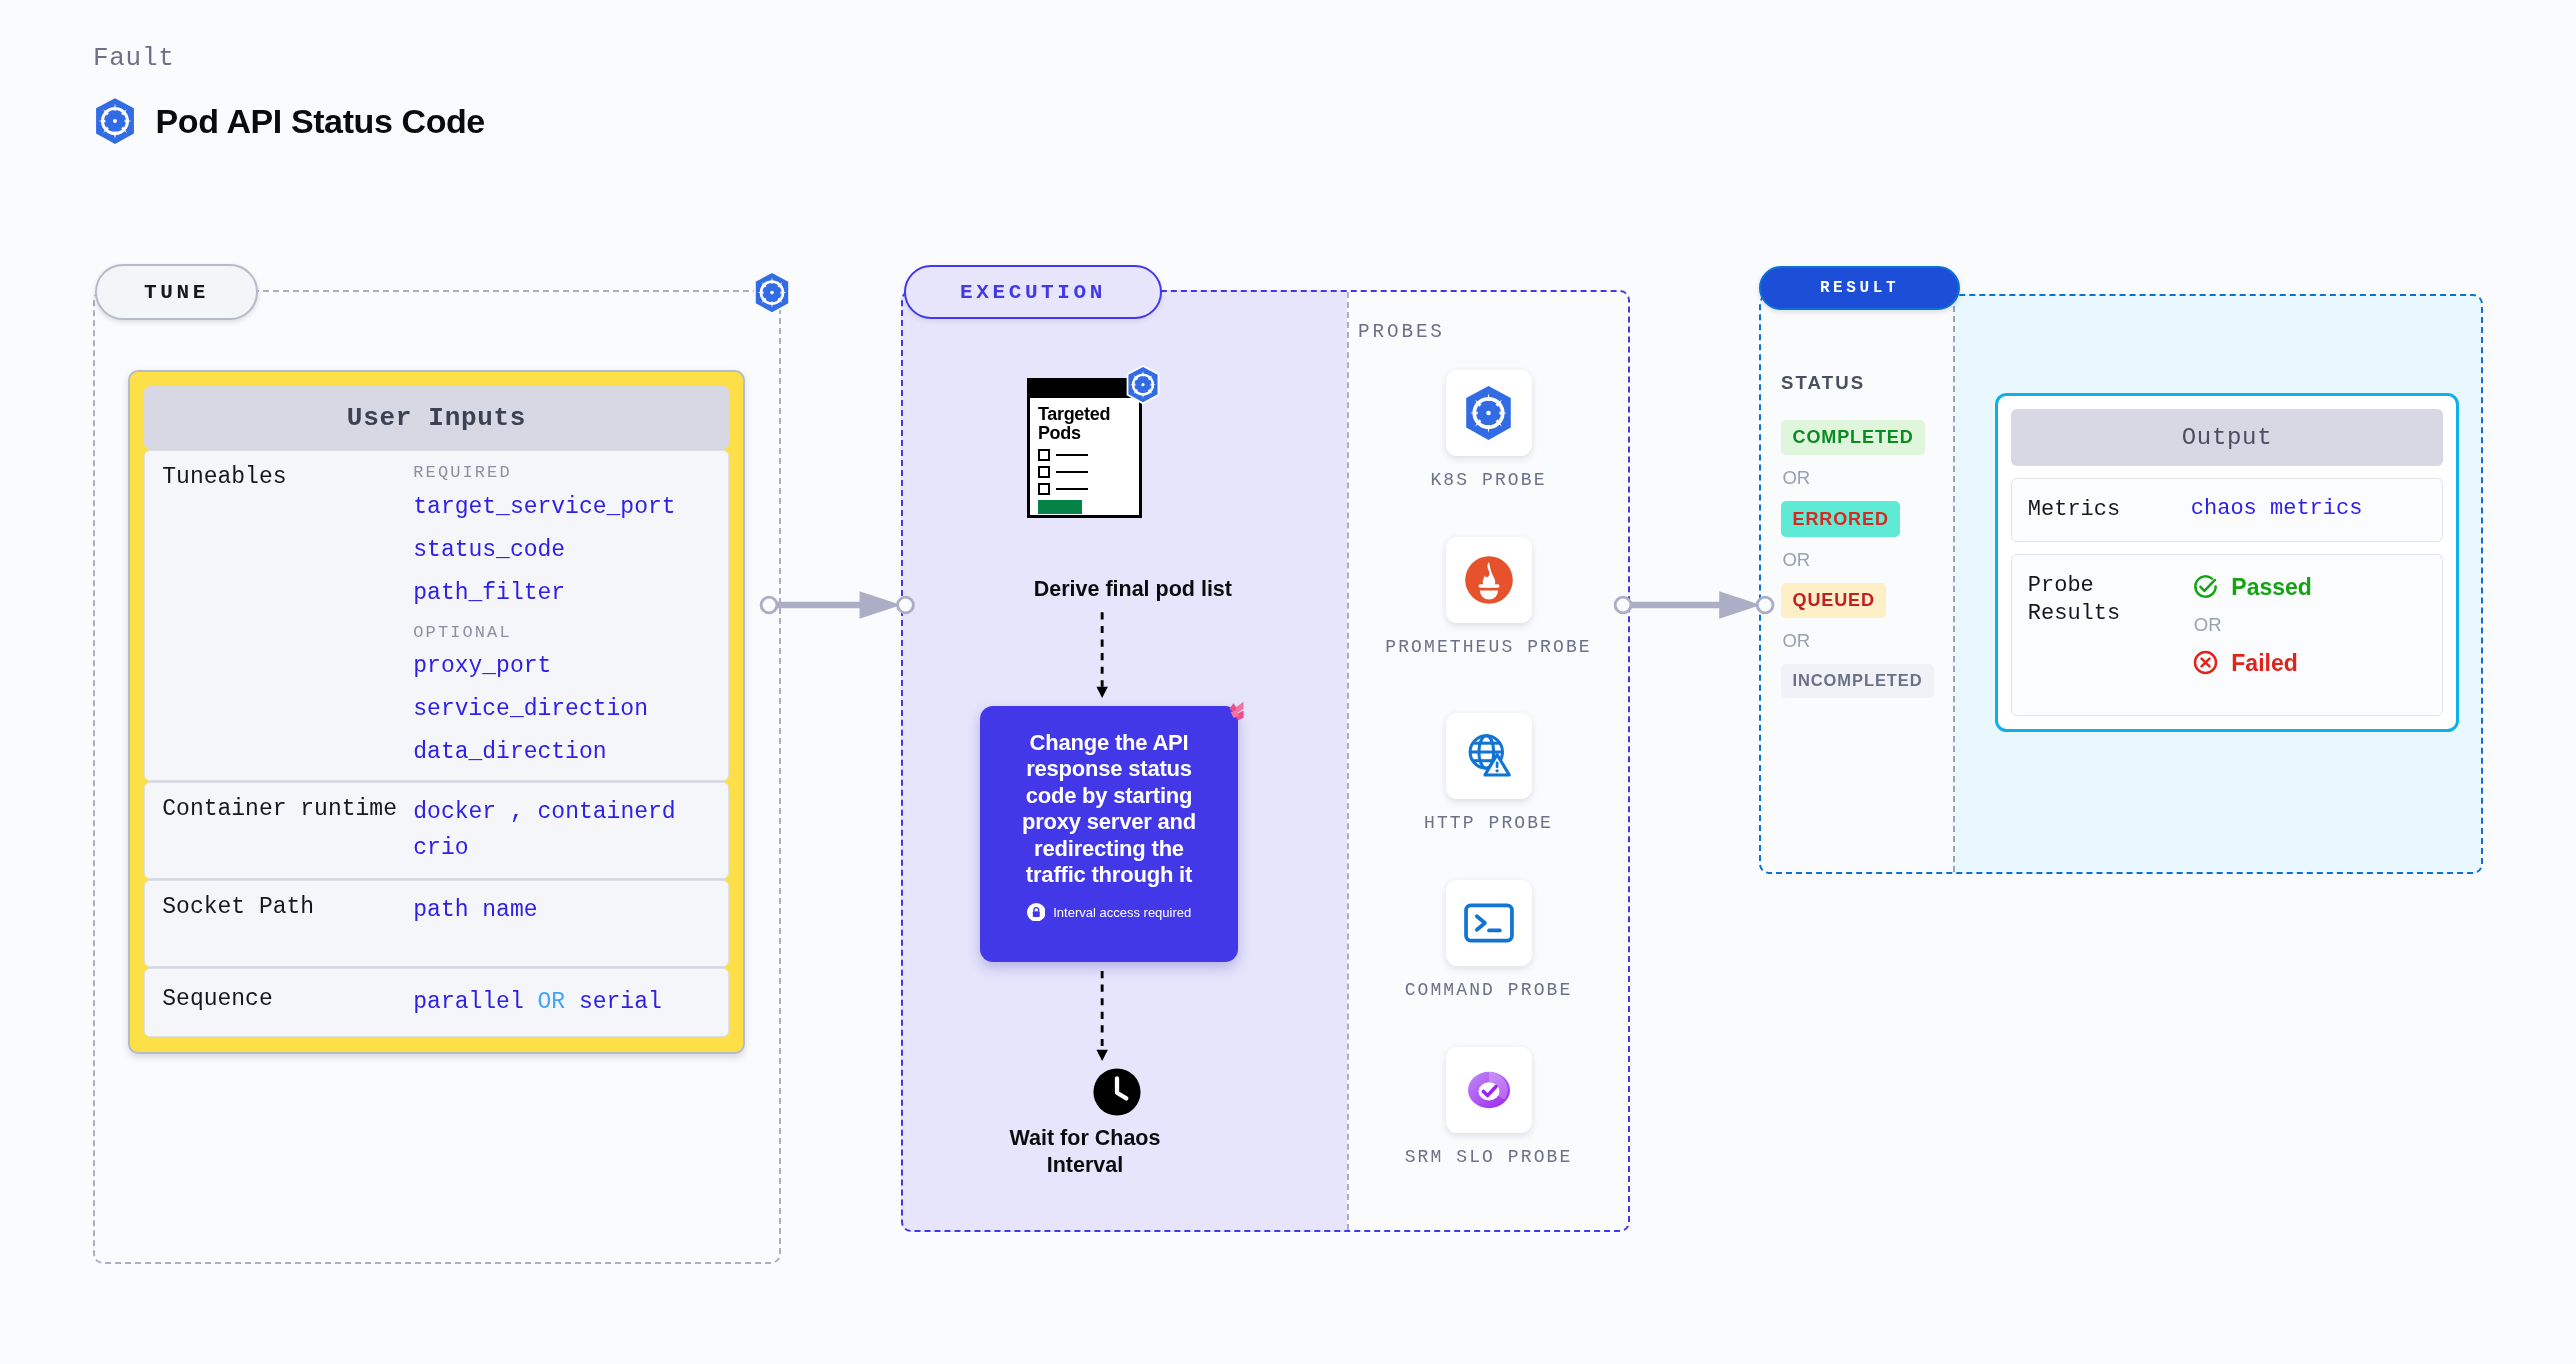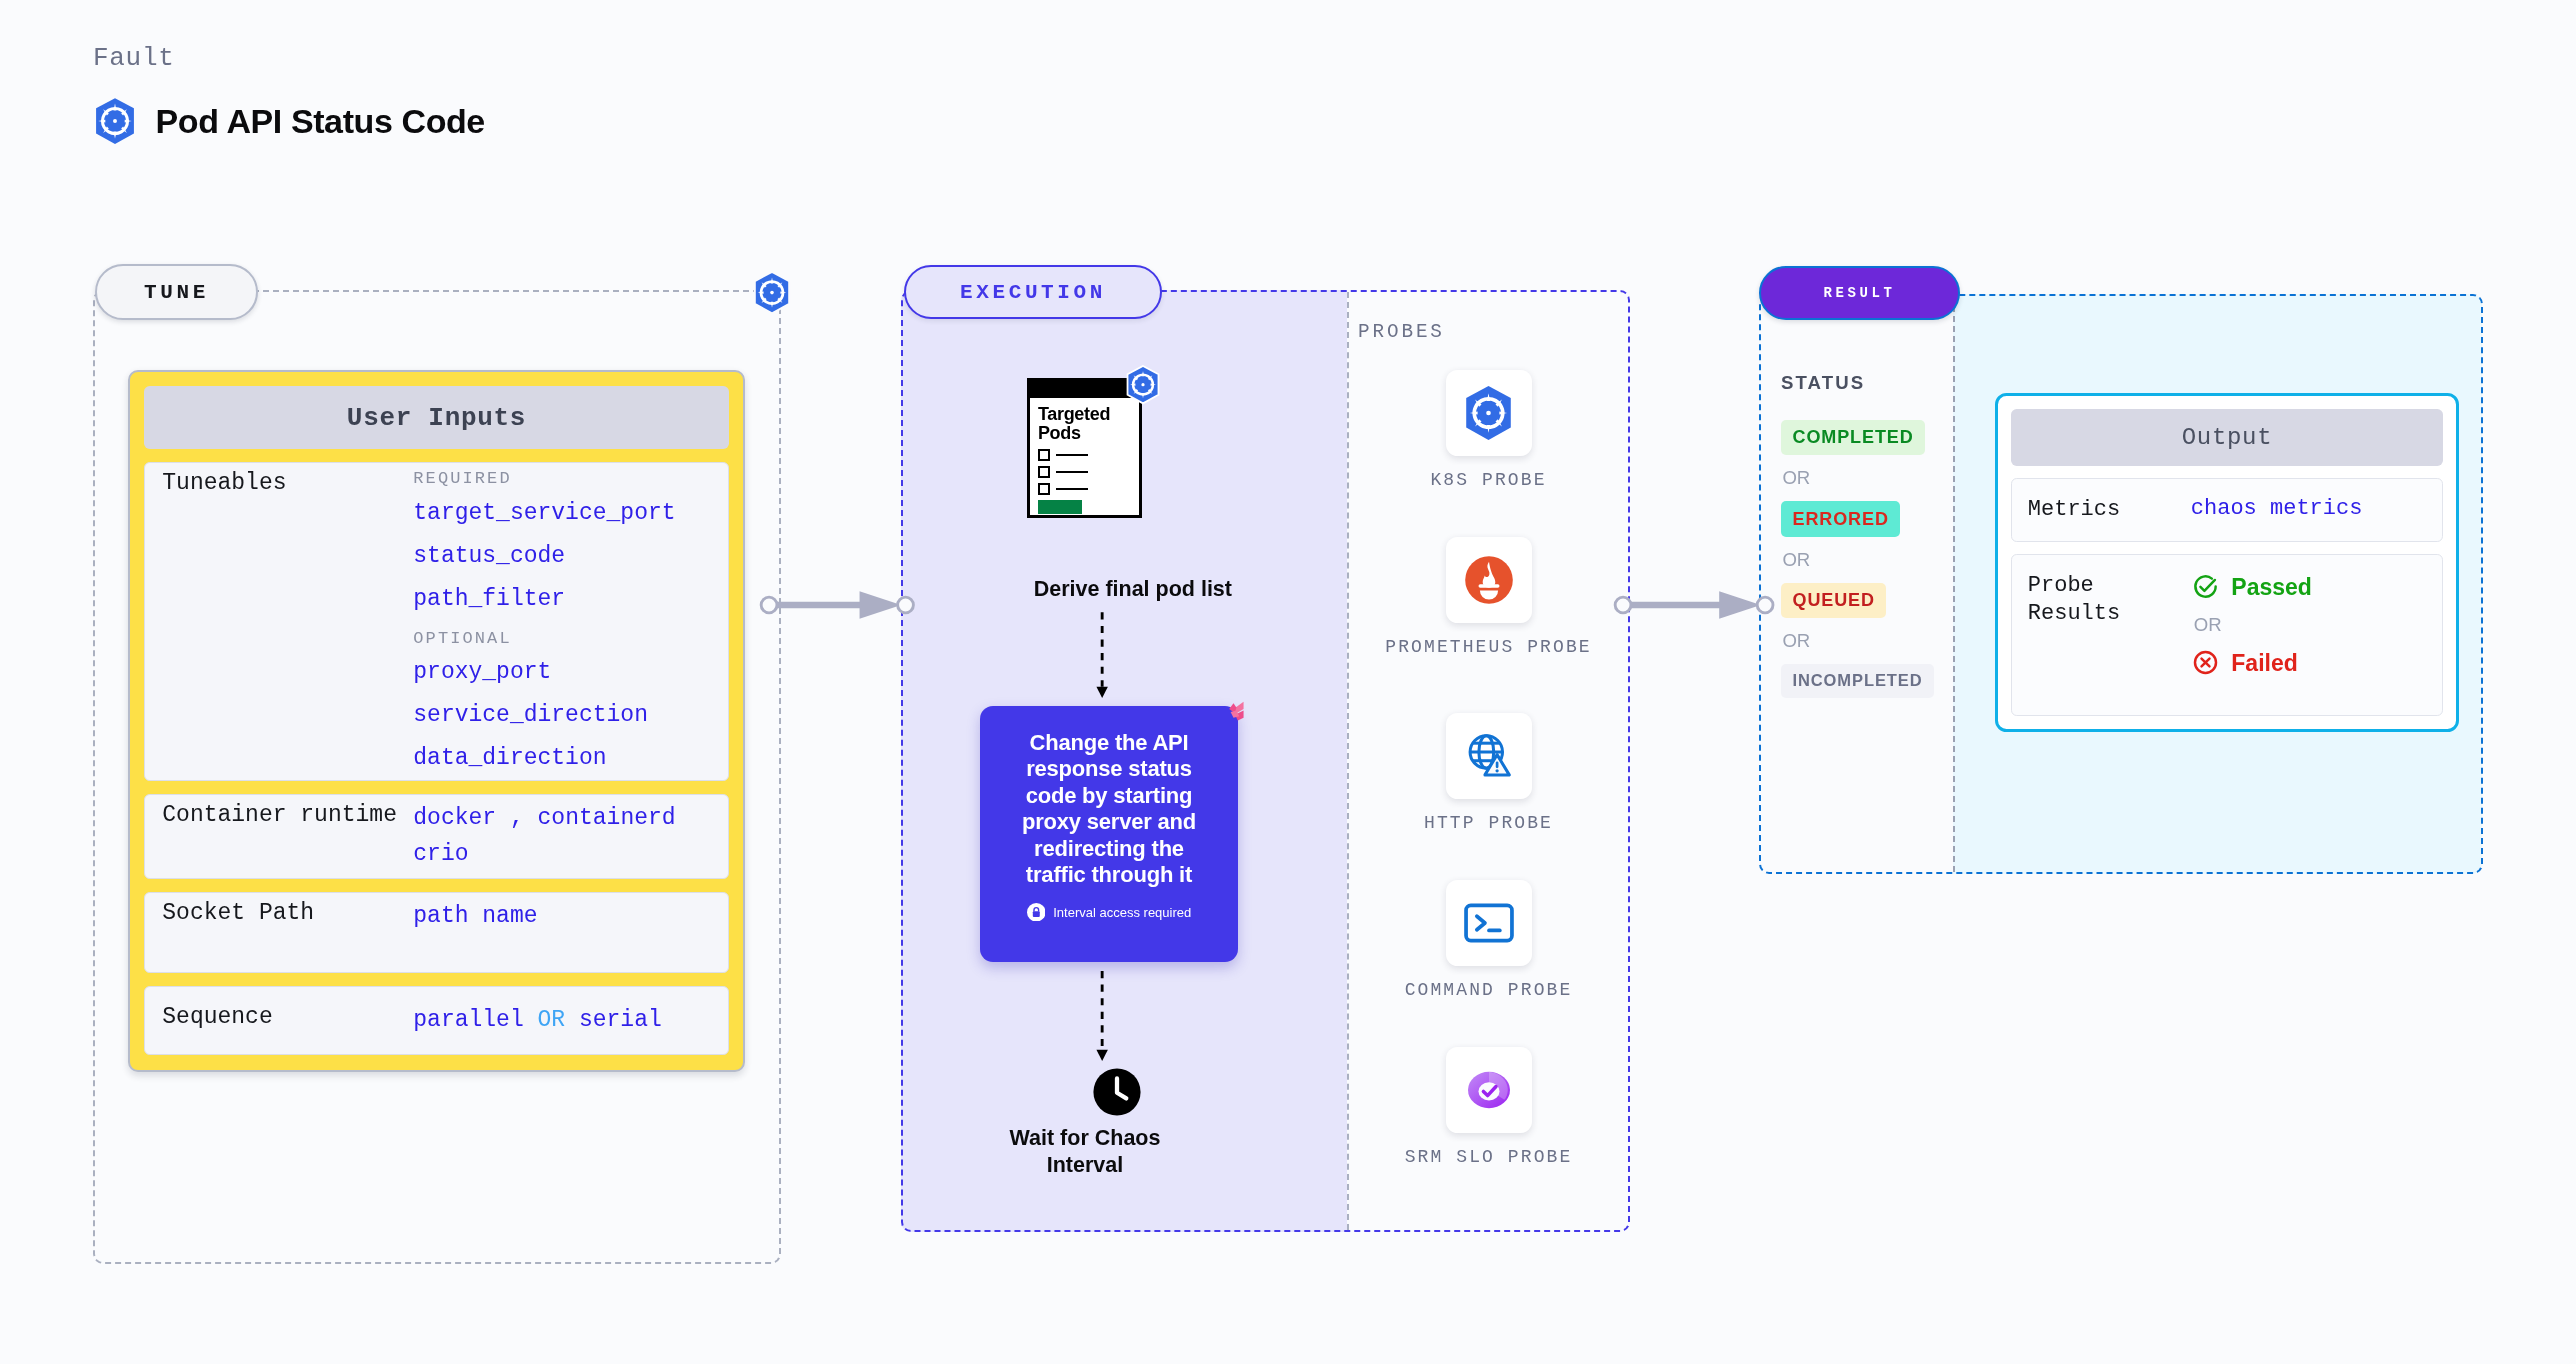--- a/index.html
+++ b/index.html
@@ -35,23 +35,23 @@
     left: 95px; top: 264px; width: 163px; height: 56px;
     background: #f4f5f8; border: 2.1px solid #b5bbcb; color: #16181d;
     font-size: 21px; box-shadow: 0 2.1px 5px rgba(30,35,60,.14);
   }
   #execution-pill {
     left: 904px; top: 265px; width: 258px; height: 54px;
     background: #e6e5fb; border: 2.1px solid #4338e8; color: #4338e8;
     font-size: 21px; box-shadow: 0 2.1px 5px rgba(30,35,60,.10);
   }
   #result-pill {
-    left: 1759px; top: 266px; width: 201px; height: 54px;
-    background: #6d28d9; border: 2.1px solid #0b72d4; color: #ffffff;
-    font-size: 14px; box-shadow: 0 2.1px 5px rgba(30,35,60,.14);
+    left: 1759px; top: 266px; width: 201px; height: 44px;
+    background: #1d4ed8; border: 2.1px solid #0b72d4; color: #ffffff;
+    font-size: 16px; box-shadow: 0 2.1px 5px rgba(30,35,60,.14);
   }
 
   
   .stage-box { position: absolute; border-radius: 10px; }
   #tune-box {
     left: 93px; top: 290px; width: 688px; height: 974px;
     border: 2.1px dashed #aab0c0;
   }
   #exec-box {
     left: 901px; top: 290px; width: 729px; height: 942px;
@@ -91,22 +91,22 @@
     background: #fde047; border: 2.1px solid #b5bbcb; border-radius: 10px;
     padding: 14.3px; box-shadow: 0 3.6px 7.2px rgba(30,35,60,.14);
   }
   .card-header {
     background: #d7d8e4; border-radius: 5.7px; height: 63px;
     display: flex; align-items: center; justify-content: center;
     font-family: "Liberation Mono", monospace;
     font-size: 26px; font-weight: bold; color: #3c4252; letter-spacing: 0.7px;
   }
   .panel {
-    margin-top: 13px; border: 1.4px solid #dcdfe8; border-radius: 5.7px;
-    background: #f5f6fa; padding: 6px 17px; display: flex; justify-content: flex-end;
+    margin-top: 1px; border: 1.4px solid #dcdfe8; border-radius: 5.7px;
+    background: #f5f6fa; padding: 12px 17px; display: flex; justify-content: flex-end;
   }
   .panel-label {
     font-family: "Liberation Mono", monospace;
     font-size: 23px; color: #16181d; width: 251px; flex: 0 0 251px; line-height: 1.25;
   }
   .panel-values { flex: 1; }
   .group-head {
     font-family: "Liberation Mono", monospace;
     font-size: 17px; color: #8c91a2; letter-spacing: 2.1px; margin-bottom: 11.5px;
   }

